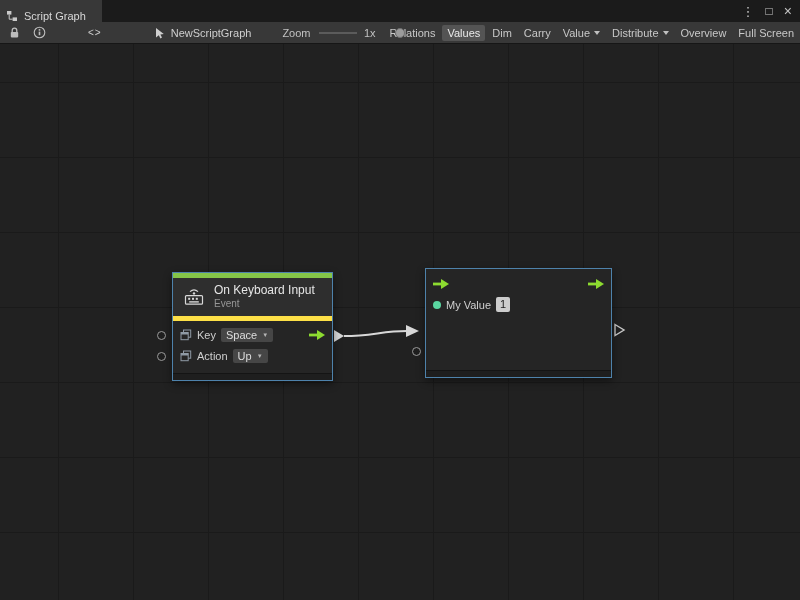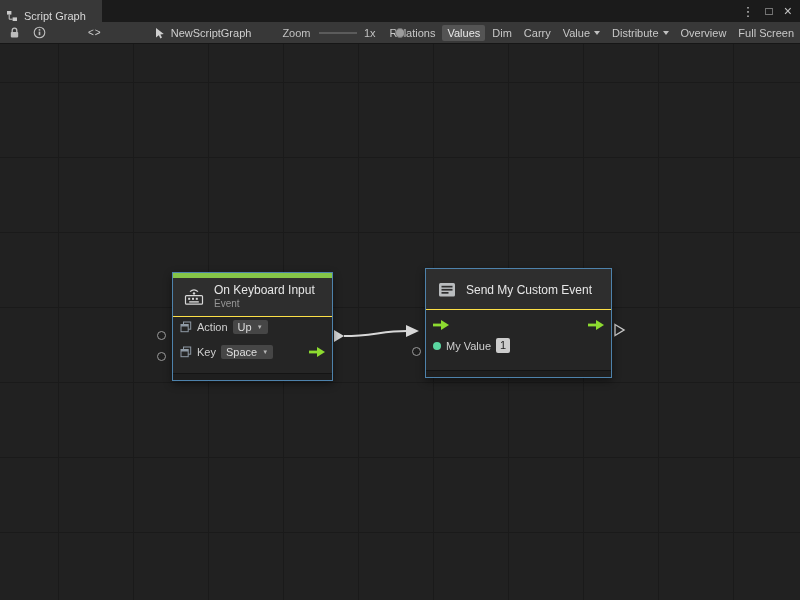--- a/index.html
+++ b/index.html
@@ -47,21 +47,21 @@
               linear-gradient(to bottom, #1a1a1a 1px, transparent 1px);
             background-size:75px 75px; background-position:58px 38px; }
   .wires { position:absolute; inset:0; }
 
   
   .node { position:absolute; display:flex; flex-direction:column;
           background:#252525; border:1px solid #4e82ab;
           box-shadow:0 3px 8px rgba(0,0,0,0.45); }
   .accent-bar { height:5px; background:#84c548; flex:none; }
   .node-header { display:flex; align-items:center; gap:8px; padding:5px 9px;
-                 background:#2e2e2e; border-bottom:1px solid #fde047; flex:none; }
+                 background:#2e2e2e; border-bottom:5px solid #fde047; flex:none; }
   .node-titles { display:flex; flex-direction:column; line-height:1.25; }
   .node-title { font-size:12px; color:#e6e6e6; }
   .node-sub { font-size:10px; color:#979797; }
   .port-row { display:flex; align-items:center; gap:5px; height:21px; padding:0 7px;
               font-size:11px; color:#cfcfcf; flex:none; }
   .row-first { margin-top:4px; }
   .dropdown { display:flex; align-items:center; gap:5px; background:#464646;
               border-radius:2px; padding:1px 5px; font-size:11px; color:#dddddd; }
   .dd-caret { font-size:6px; color:#b5b5b5; line-height:1; }
   .flow-arrow { display:flex; align-items:center; }
@@ -186,69 +186,58 @@
             <rect x="10" y="10.8" width="2" height="2" fill="#d8d8d8"></rect>
             <rect x="13.8" y="10.8" width="2" height="2" fill="#d8d8d8"></rect>
             <rect x="7.2" y="14.2" width="9.6" height="1.4" fill="#d8d8d8"></rect>
           </svg>
         </span>
         <div class="node-titles">
           <span class="node-title">On Keyboard Input</span>
           <span class="node-sub">Event</span>
         </div>
       </div>
+      <div class="port-row row-first">
+        <span class="tb-icon">
+          <svg width="12" height="12" viewBox="0 0 12 12">
+            <rect x="3.5" y="1" width="7.2" height="7.2" fill="none" stroke="#8f9aa5" stroke-width="1"></rect>
+            <rect x="1" y="3.5" width="7.2" height="7.2" fill="#252525" stroke="#8f9aa5" stroke-width="1"></rect>
+            <rect x="1" y="3.5" width="7.2" height="2" fill="#8f9aa5"></rect>
+          </svg>
+        </span>
+        <span>Key</span>
+        <span class="dropdown">
+          <span>Space</span>
+          <span class="dd-caret">▼</span>
+        </span>
+        <span class="flow-arrow push-right">
+          <svg width="16" height="10" viewBox="0 0 16 10">
+            <rect x="0" y="3.6" width="9" height="2.8" fill="#8ddb30"></rect>
+            <path d="M8 0 L16 5 L8 10 Z" fill="#8ddb30"></path>
+          </svg>
+        </span>
+      </div>
       <div class="port-row">
         <span class="tb-icon">
           <svg width="12" height="12" viewBox="0 0 12 12">
             <rect x="3.5" y="1" width="7.2" height="7.2" fill="none" stroke="#8f9aa5" stroke-width="1"></rect>
             <rect x="1" y="3.5" width="7.2" height="7.2" fill="#252525" stroke="#8f9aa5" stroke-width="1"></rect>
             <rect x="1" y="3.5" width="7.2" height="2" fill="#8f9aa5"></rect>
           </svg>
         </span>
         <span>Action</span>
         <span class="dropdown">
           <span>Up</span>
           <span class="dd-caret">▼</span>
         </span>
       </div>
-      <div class="port-row row-first">
-        <span class="tb-icon">
-          <svg width="12" height="12" viewBox="0 0 12 12">
-            <rect x="3.5" y="1" width="7.2" height="7.2" fill="none" stroke="#8f9aa5" stroke-width="1"></rect>
-            <rect x="1" y="3.5" width="7.2" height="7.2" fill="#252525" stroke="#8f9aa5" stroke-width="1"></rect>
-            <rect x="1" y="3.5" width="7.2" height="2" fill="#8f9aa5"></rect>
-          </svg>
-        </span>
-        <span>Key</span>
-        <span class="dropdown">
-          <span>Space</span>
-          <span class="dd-caret">▼</span>
-        </span>
-        <span class="flow-arrow push-right">
-          <svg width="16" height="10" viewBox="0 0 16 10">
-            <rect x="0" y="3.6" width="9" height="2.8" fill="#8ddb30"></rect>
-            <path d="M8 0 L16 5 L8 10 Z" fill="#8ddb30"></path>
-          </svg>
-        </span>
-      </div>
       <div class="node-footer"></div>
     </div>
 
     <div class="node" id="node-send">
-      <div class="node-header">
-        <span class="tb-icon">
-          <svg width="22" height="18" viewBox="0 0 22 18">
-            <rect x="3" y="2" width="16" height="13.5" rx="1.5" fill="#b9bcbe"></rect>
-            <rect x="5.5" y="4.8" width="11" height="1.7" fill="#2d2d2d"></rect>
-            <rect x="5.5" y="7.9" width="11" height="1.7" fill="#2d2d2d"></rect>
-            <rect x="5.5" y="11" width="7" height="1.7" fill="#2d2d2d"></rect>
-          </svg>
-        </span>
-        <span class="node-title">Send My Custom Event</span>
-      </div>
       <div class="port-row row-first">
         <span class="flow-arrow">
           <svg width="16" height="10" viewBox="0 0 16 10">
             <rect x="0" y="3.6" width="9" height="2.8" fill="#8ddb30"></rect>
             <path d="M8 0 L16 5 L8 10 Z" fill="#8ddb30"></path>
           </svg>
         </span>
         <span class="flow-arrow push-right">
           <svg width="16" height="10" viewBox="0 0 16 10">
             <rect x="0" y="3.6" width="9" height="2.8" fill="#8ddb30"></rect>

